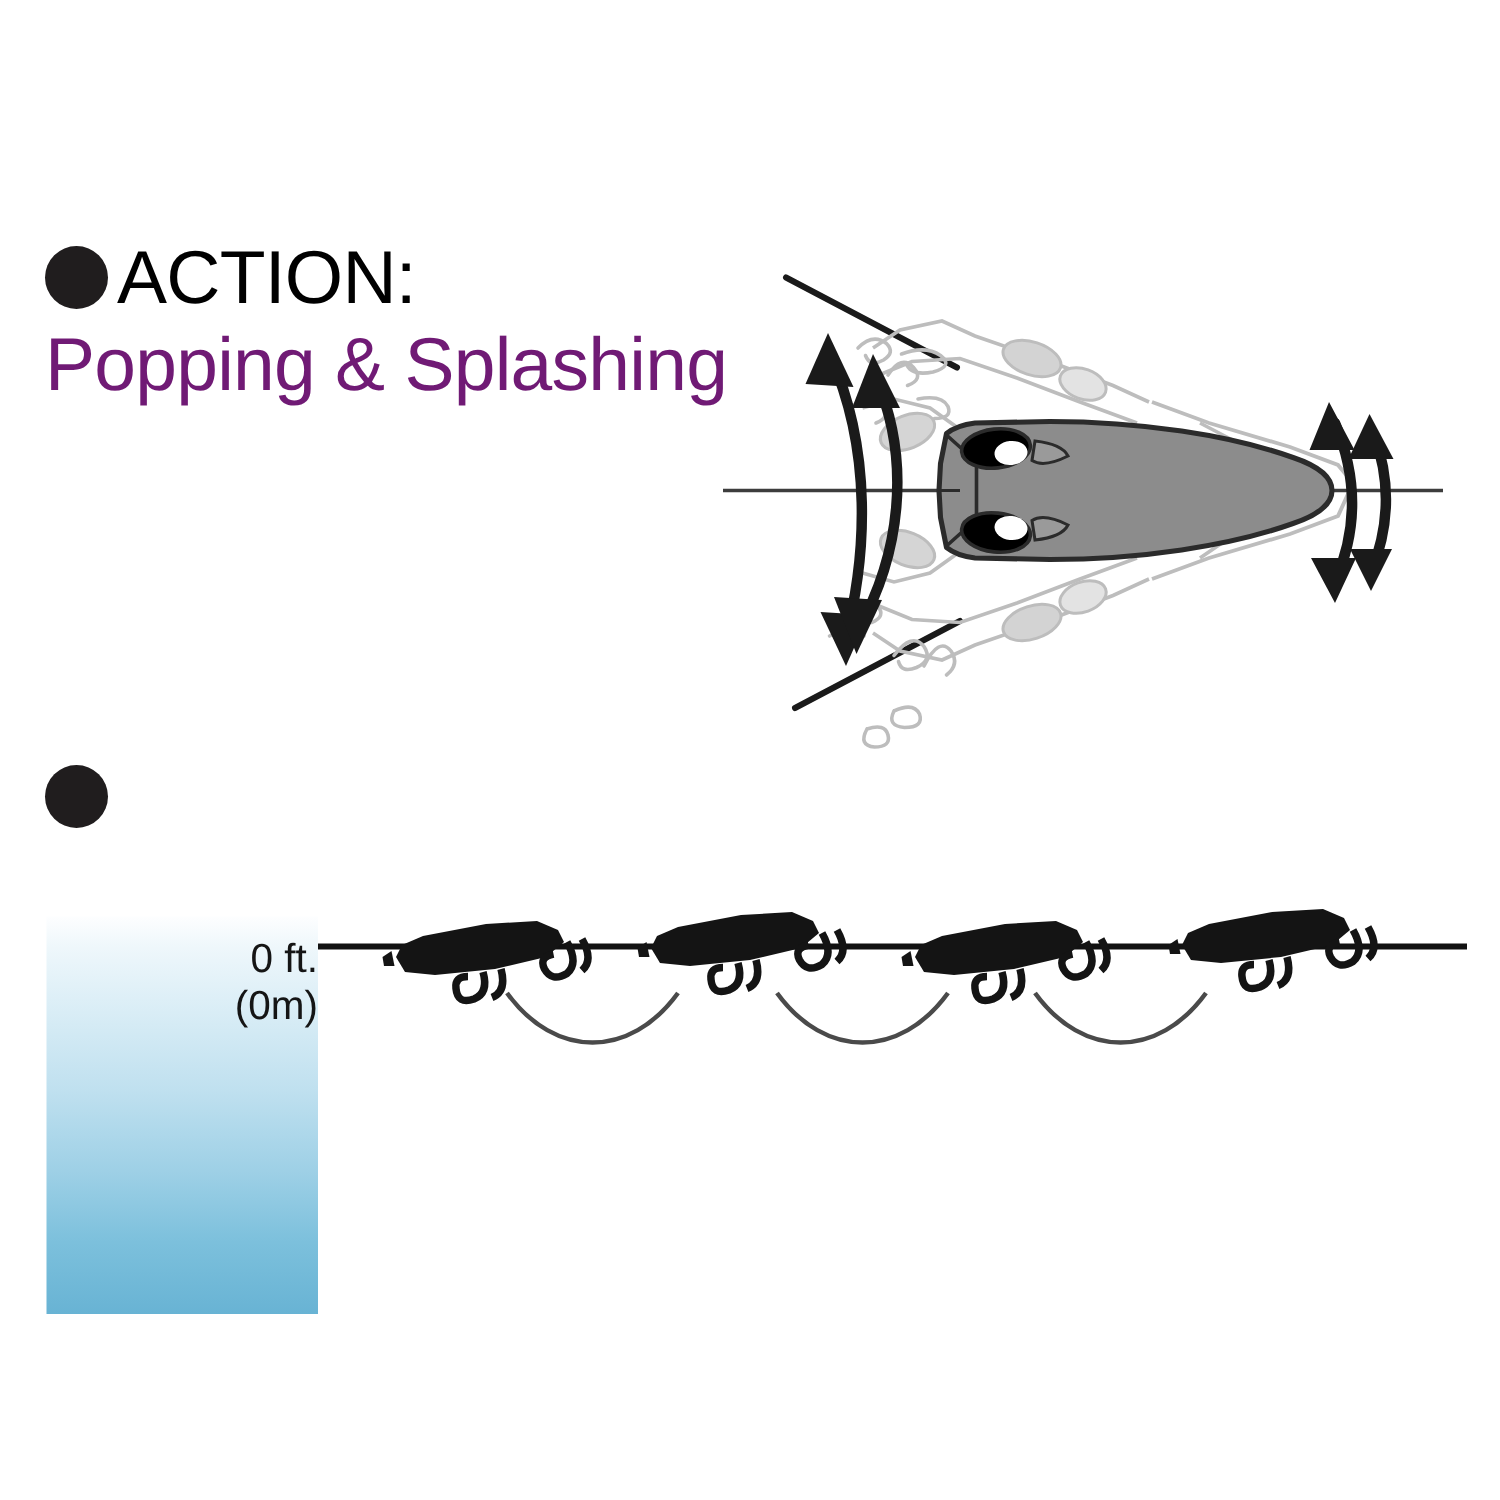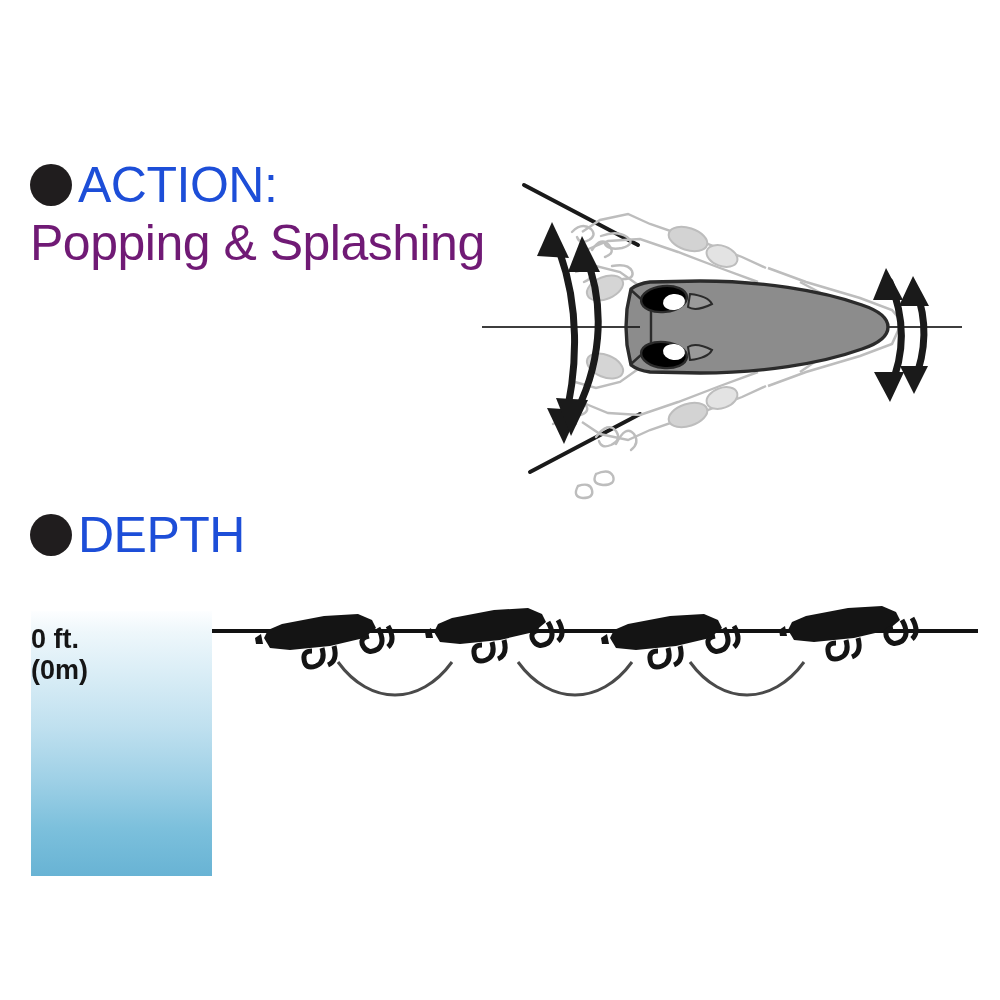--- a/index.html
+++ b/index.html
@@ -34,21 +34,21 @@
     width: 42px;
     height: 42px;
     border-radius: 50%;
     background: #201d1e;
     flex: 0 0 auto;
   }
   .head-text {
     font-size: 50px;
     line-height: 1;
     letter-spacing: -0.5px;
-    color: #1d4ed8;
+    color: #000000;
     margin-left: 6px;
     white-space: nowrap;
   }
   #action-head { left: 30px; top: 160px; }
   #depth-head  { left: 30px; top: 510px; }
 
   .subhead {
     position: absolute;
     left: 30px;
     top: 218px;
@@ -73,22 +73,22 @@
                 #bfe0ef 44%,
                 #9ed0e6 64%,
                 #7cc0dc 82%,
                 #68b3d4 100%);
   }
   #depth-label {
     position: absolute;
     left: 31px;
     top: 624px;
     width: 181px;
-    text-align: left;
-    font-weight: bold;
+    text-align: right;
+    font-weight: normal;
     font-size: 27px;
     line-height: 31px;
     color: #151515;
   }
 </style>
 </head>
 <body>
 
 <svg id="canvas" viewBox="0 0 1000 1000" xmlns="http://www.w3.org/2000/svg">
 
@@ -250,21 +250,20 @@
 
 <div class="section-head" id="action-head">
   <span class="bullet"></span>
   <span class="head-text">ACTION:</span>
 </div>
 
 <div class="subhead">Popping &amp; Splashing</div>
 
 <div class="section-head" id="depth-head">
   <span class="bullet"></span>
-  <span class="head-text">DEPTH</span>
 </div>
 
 <div id="water-column"></div>
 
 <div id="depth-label">
   <div>0 ft.</div>
   <div>(0m)</div>
 </div>
 
 </body></html>

